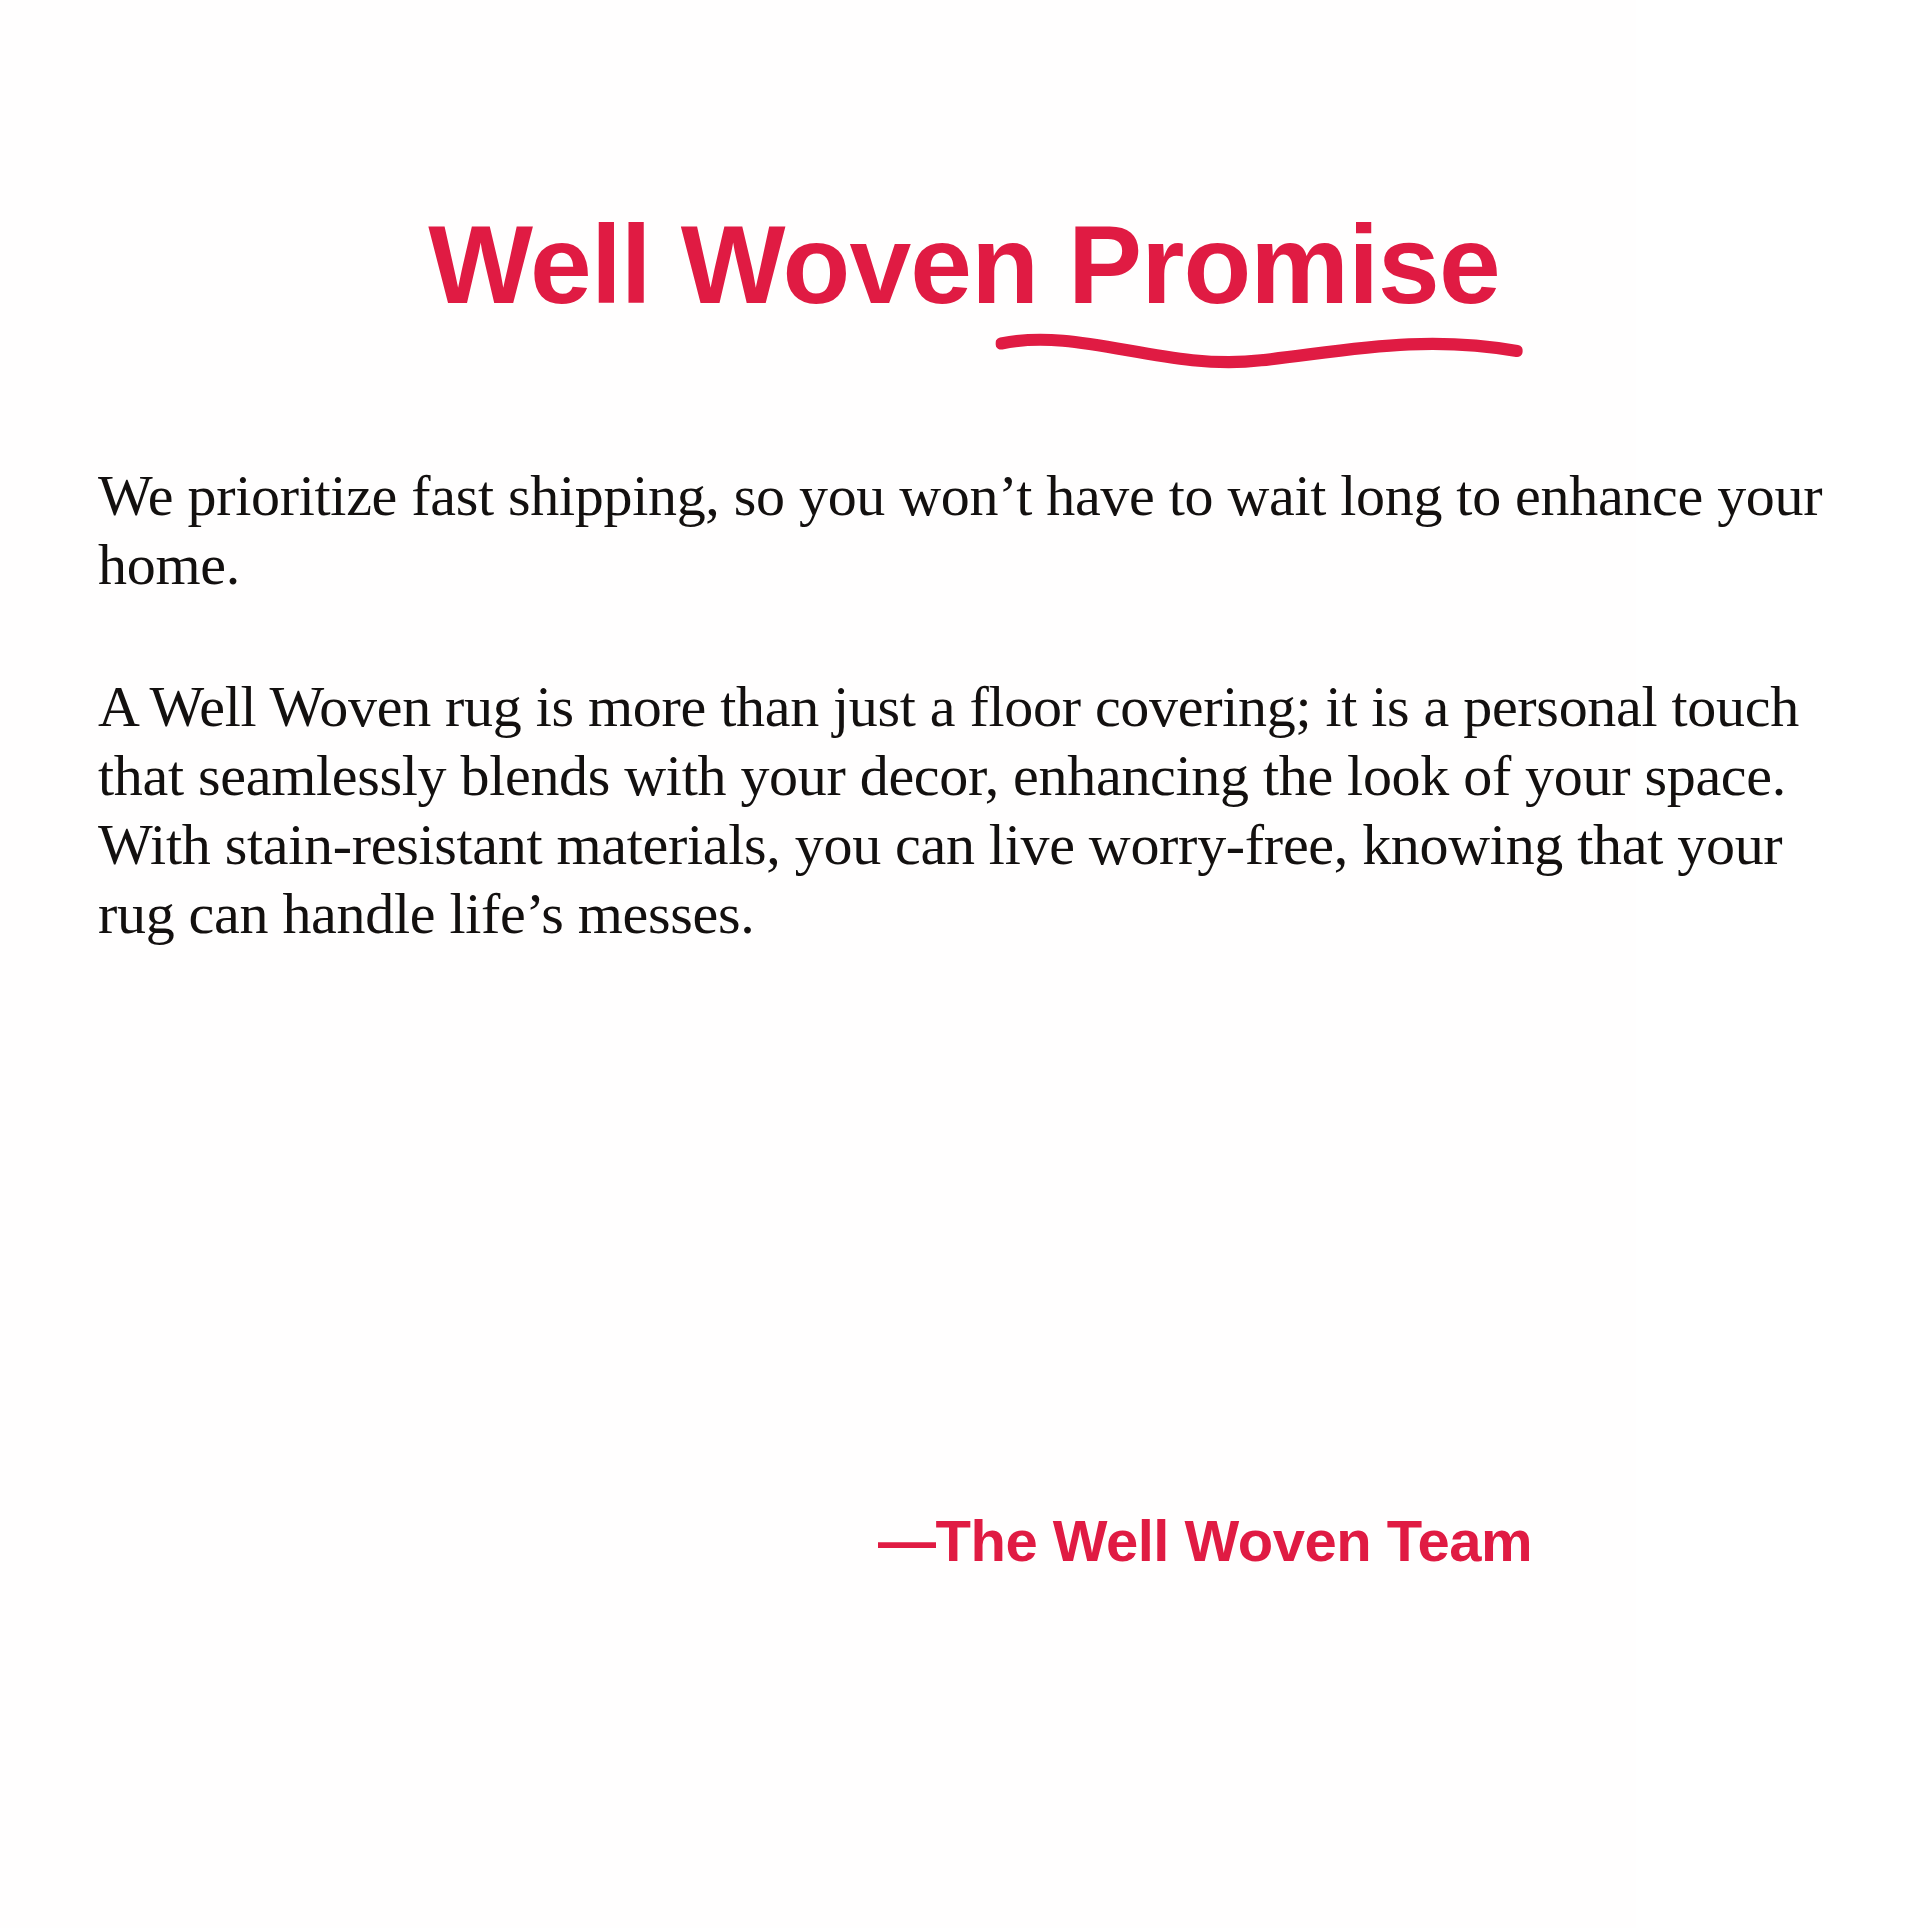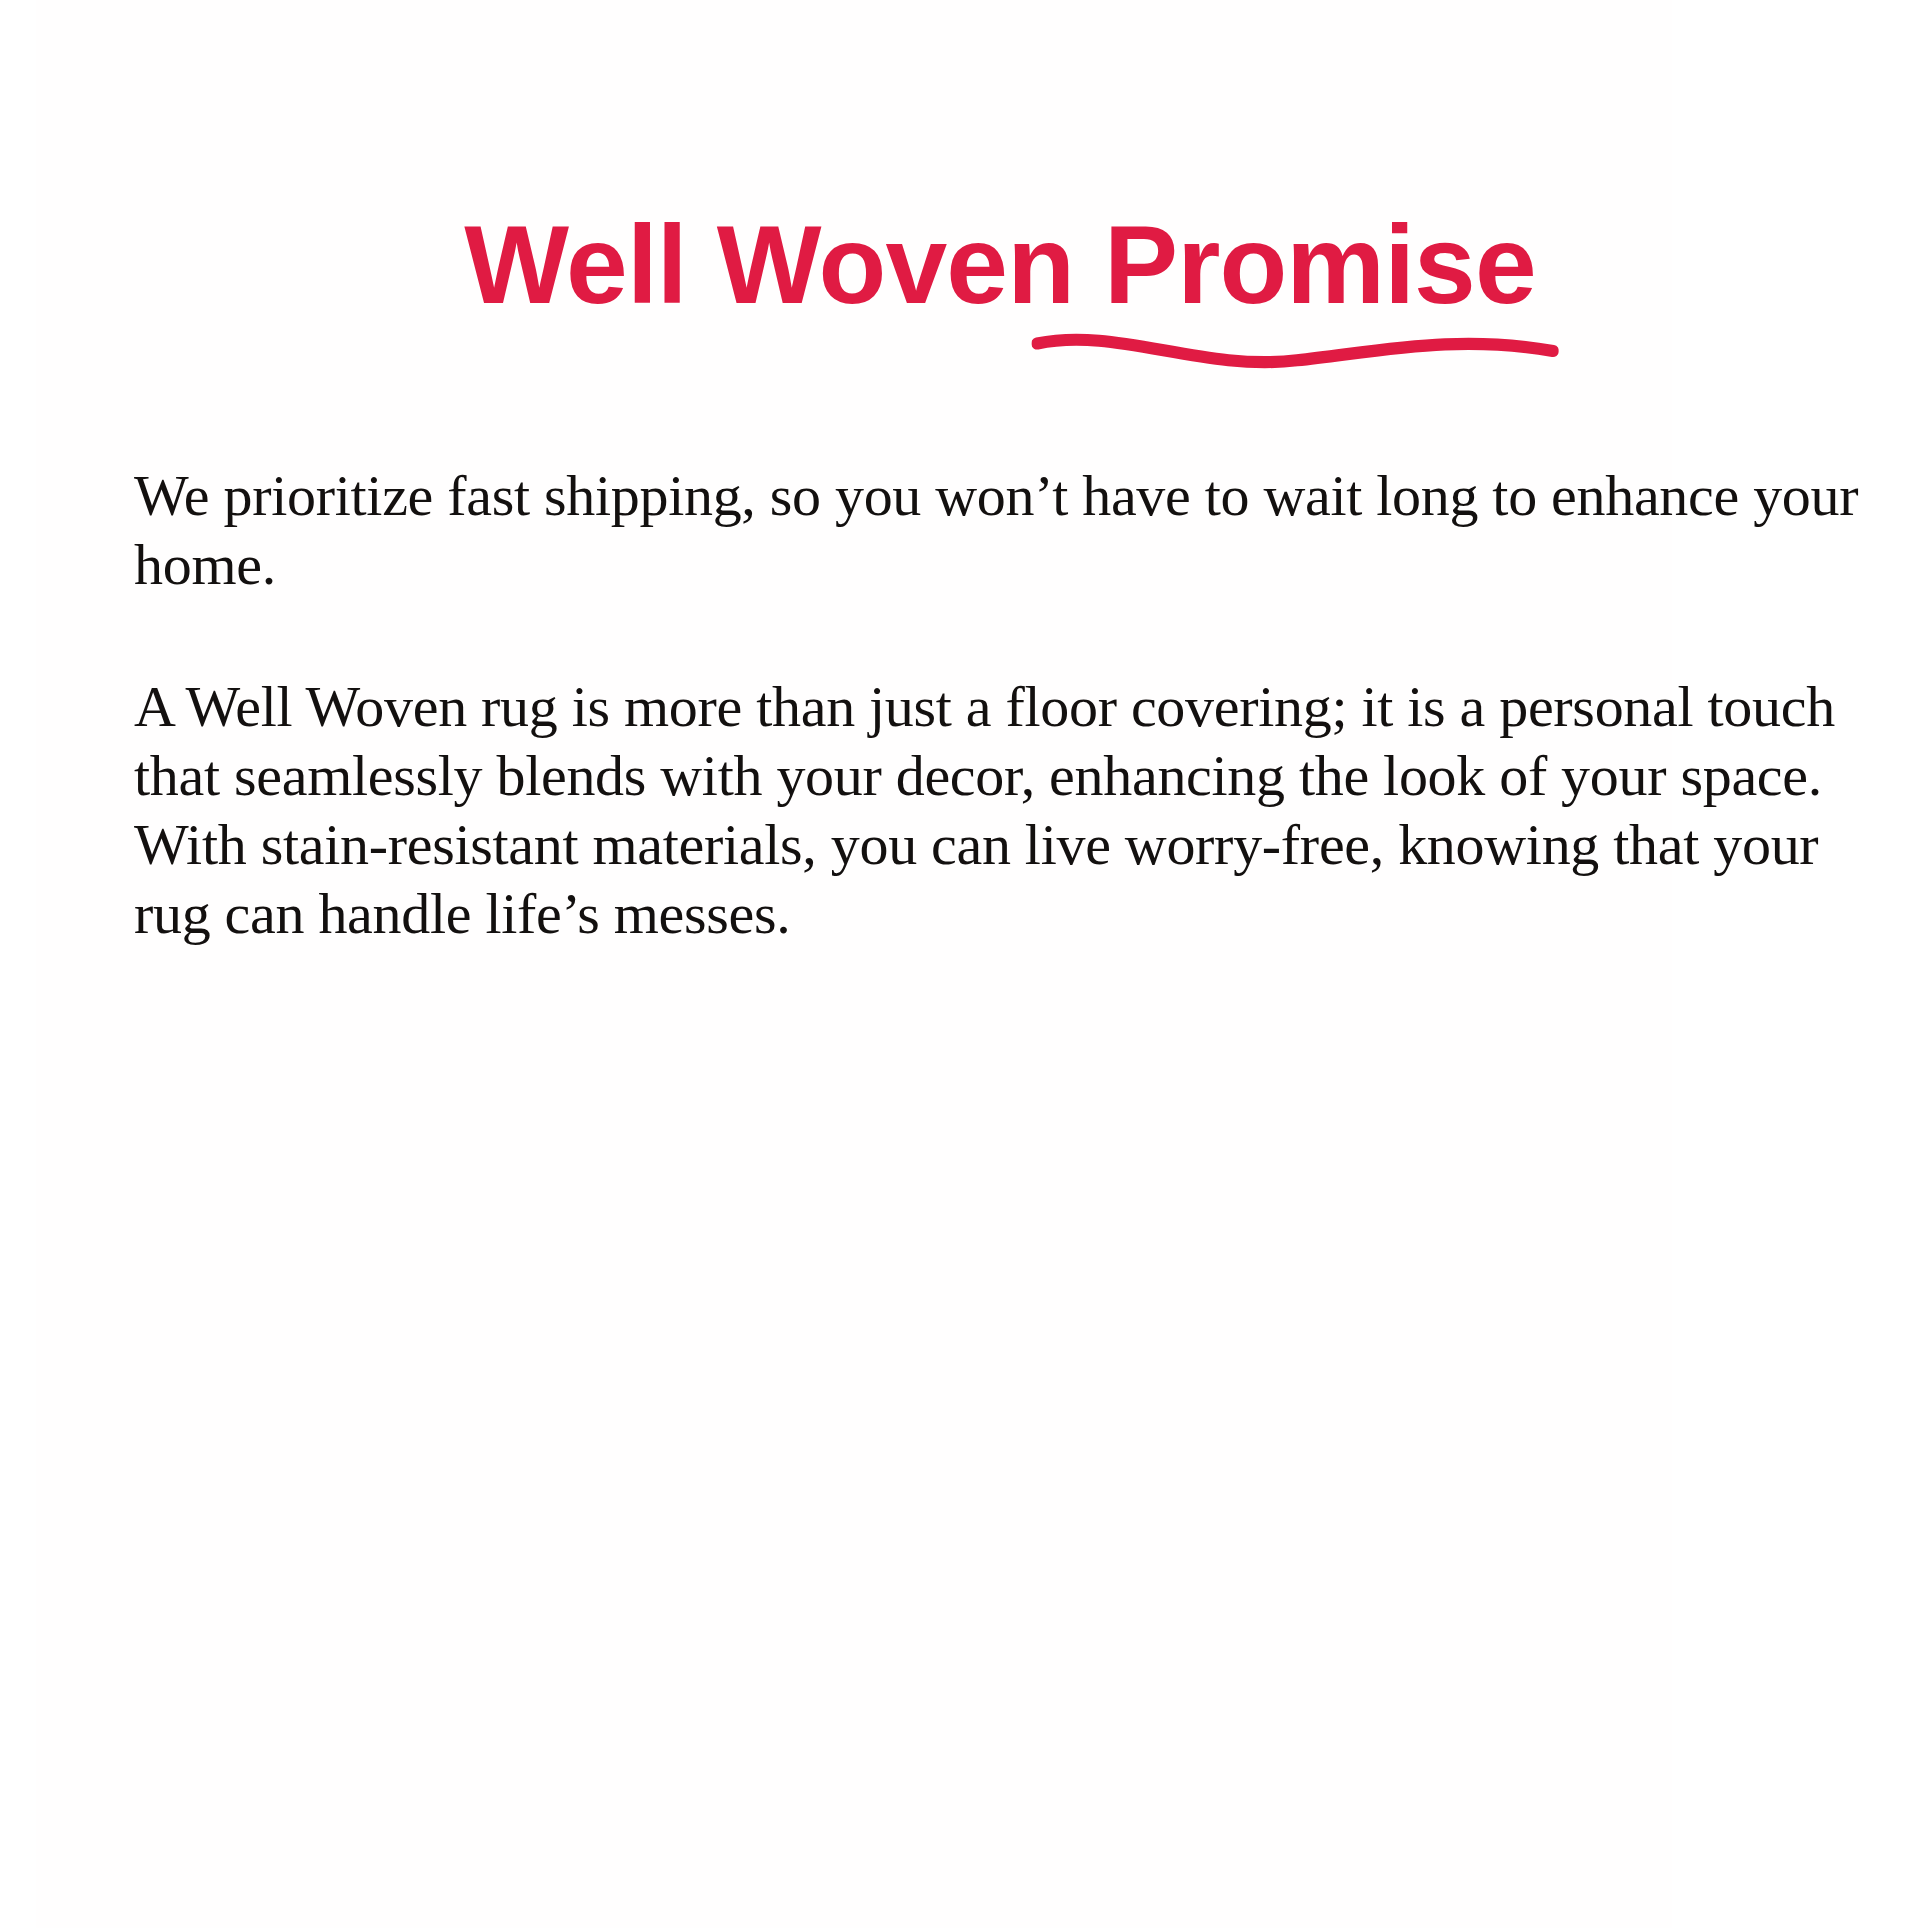--- a/index.html
+++ b/index.html
@@ -13,21 +13,20 @@
     font-family: "Liberation Serif", serif;
     overflow: hidden;
   }
   .page {
     position: relative;
     width: 1636px;
     height: 1928px;
     background: #fffefe;
     box-sizing: border-box;
     padding: 9px;
-    margin-left: 36px;
   }
   .headline-wrap {
     position: absolute;
     left: 0;
     top: 132px;
     width: 1928px;
     text-align: center;
   }
   .headline {
     display: inline-block;
@@ -90,15 +89,16 @@
         <path d="M6 22 C 90 4, 180 52, 282 40 C 372 30, 452 12, 554 30" fill="none" stroke="#e01b43" stroke-width="13" stroke-linecap="round"></path>
       </svg>
     </h1>
   </div>
 
   <div class="body-text">
     <p>We prioritize fast shipping, so you won’t have to wait long to enhance your home.</p>
     <p>A Well Woven rug is more than just a floor covering; it is a personal touch that seamlessly blends with your decor, enhancing the look of your space. With stain-resistant materials, you can live worry-free, knowing that your rug can handle life’s messes.</p>
   </div>
 
+  <div class="signature">—The Well Woven Team</div>
 
 </div>
 
 
 </body></html>

